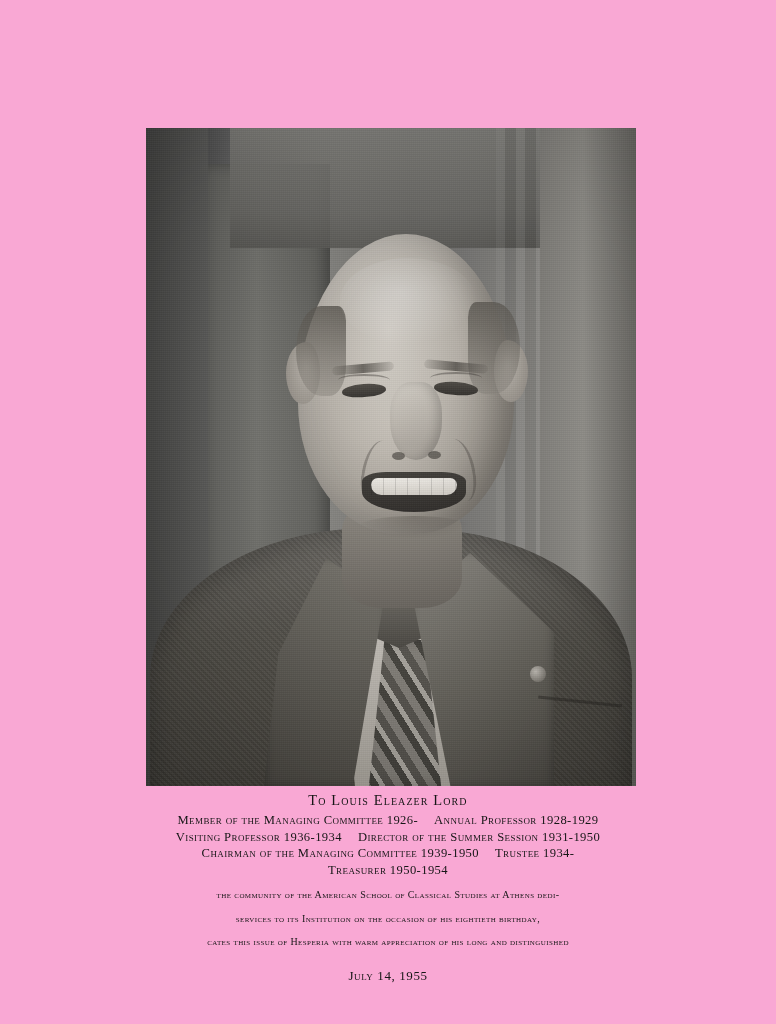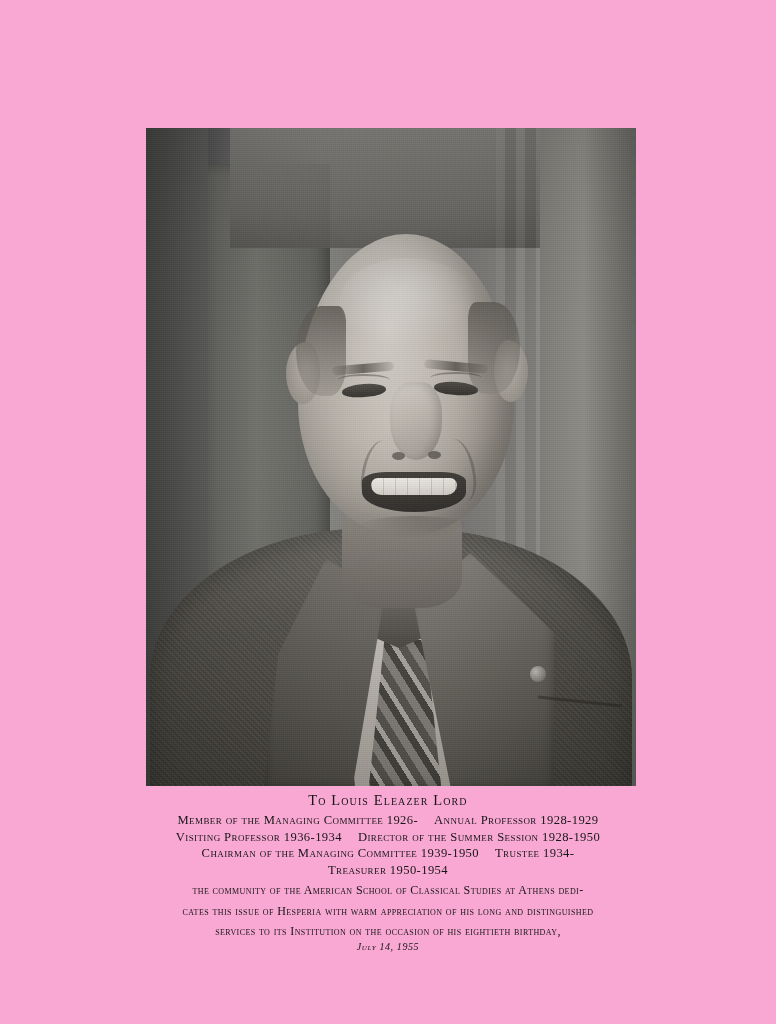--- a/index.html
+++ b/index.html
@@ -334,30 +334,29 @@
     font-size: 14.5px;
     font-variant: small-caps;
     letter-spacing: 1.1px;
     margin-bottom: 3px;
   }
   .cap-roles {
     font-size: 12.6px;
   }
   .cap-roles .gap { display: inline-block; width: 16px; }
   .cap-body {
-    font-size: 12px;
-    margin-top: 4px;
+    font-size: 10px;
+    margin-top: 10px;
     line-height: 1.34;
   }
   .cap-date {
-    font-size: 10px;
-    margin-top: 2px;
+    font-size: 13px;
+    margin-top: 19px;
     font-variant: small-caps;
     letter-spacing: .6px;
-    font-style: italic;
   }
 </style>
 </head>
 <body>
 
 <div class="page">
 
   <div class="plate">
     <div class="photo">
       <div class="bg-col-left"></div>
@@ -407,29 +406,29 @@
     </div>
   </div>
 
   <div class="caption">
     <div class="cap-title">To Louis Eleazer Lord</div>
 
     <div class="cap-roles cap-line">
       <span>Member of the Managing Committee 1926-</span><span class="gap"></span><span>Annual Professor 1928-1929</span>
     </div>
     <div class="cap-roles cap-line">
-      <span>Visiting Professor 1936-1934</span><span class="gap"></span><span>Director of the Summer Session 1928-1950</span>
+      <span>Visiting Professor 1936-1934</span><span class="gap"></span><span>Director of the Summer Session 1931-1950</span>
     </div>
     <div class="cap-roles cap-line">
       <span>Chairman of the Managing Committee 1939-1950</span><span class="gap"></span><span>Trustee 1934-</span>
     </div>
     <div class="cap-roles cap-line">
       <span>Treasurer 1950-1954</span>
     </div>
 
     <div class="cap-body cap-line">the community of the American School of Classical Studies at Athens dedi-</div>
+    <div class="cap-body cap-line">services to its Institution on the occasion of his eightieth birthday,</div>
     <div class="cap-body cap-line">cates this issue of Hesperia with warm appreciation of his long and distinguished</div>
-    <div class="cap-body cap-line">services to its Institution on the occasion of his eightieth birthday,</div>
 
     <div class="cap-date">July 14, 1955</div>
   </div>
 
 </div>
 
 </body></html>

